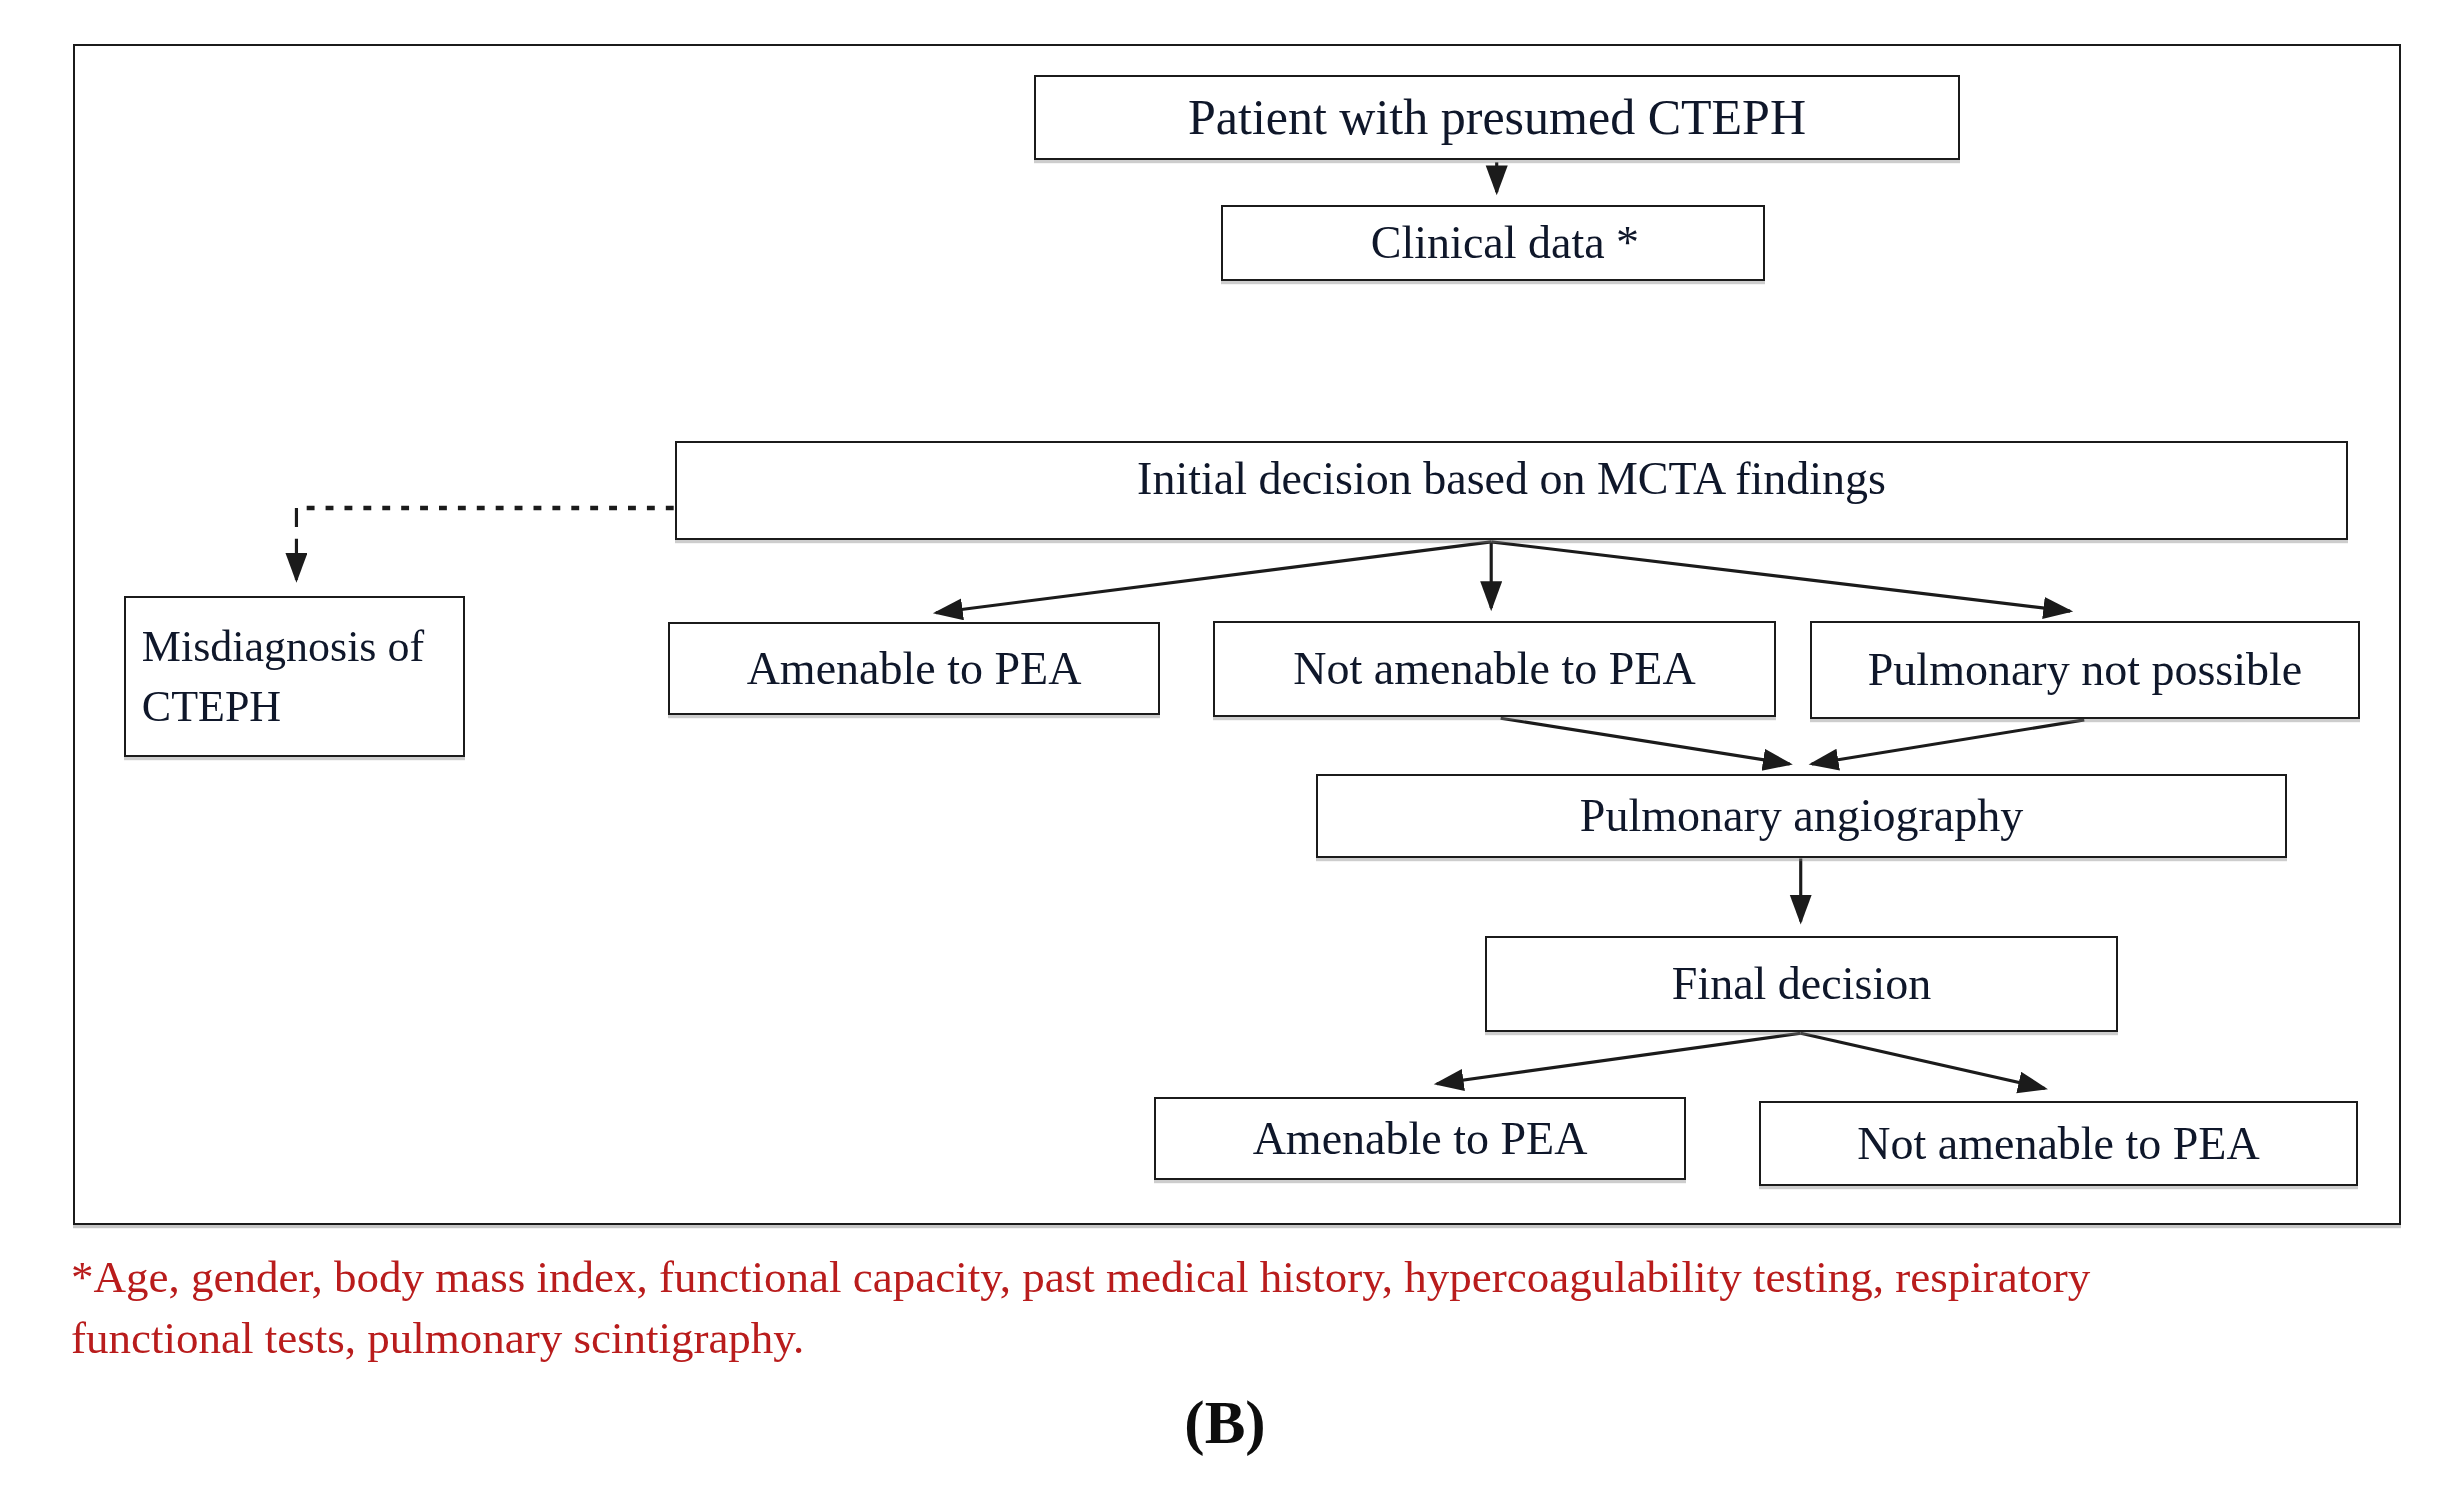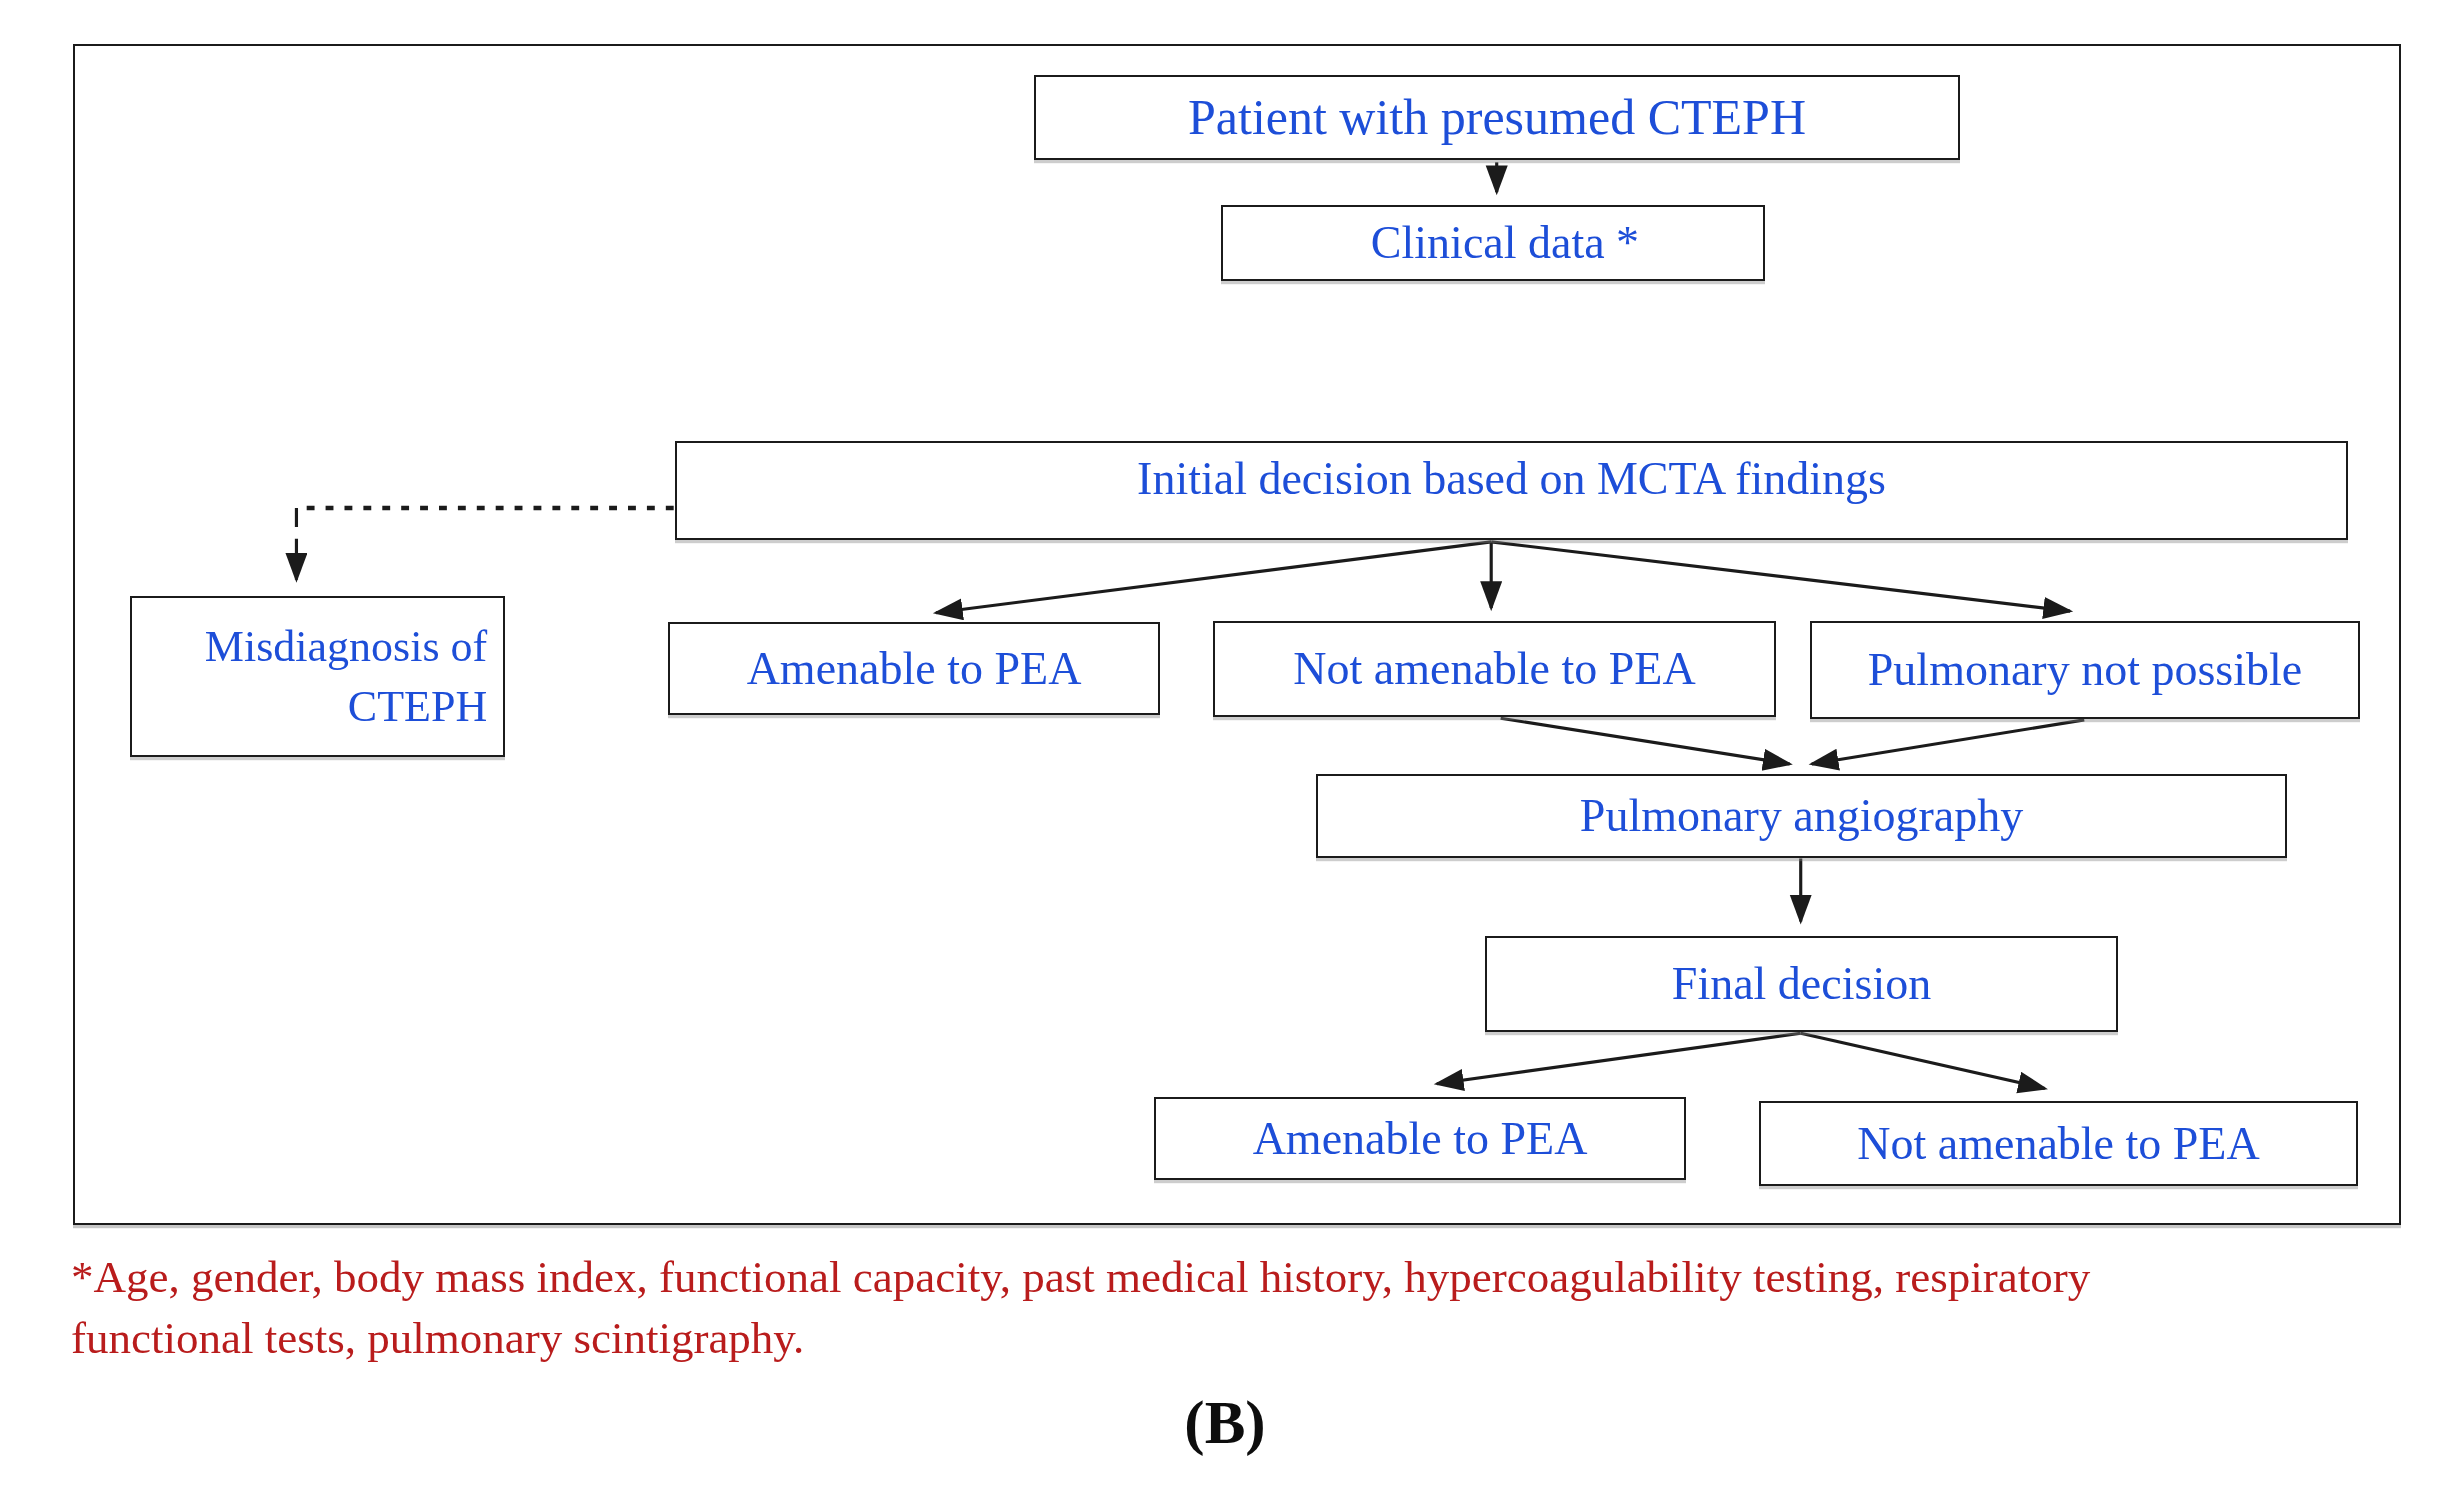--- a/index.html
+++ b/index.html
@@ -34,24 +34,24 @@
     z-index: 1;
   }
   .node {
     position: absolute;
     box-sizing: border-box;
     border: 2.4px solid #1b1b1b;
     background: #ffffff;
     display: flex;
     align-items: center;
     justify-content: center;
-    text-align: right;
+    text-align: left;
     font-size: 46px;
     line-height: 1.25;
-    color: #1d4ed8;
+    color: #0f172a;
     z-index: 2;
     box-shadow: 0 3.2px 0 rgba(130,130,130,0.40);
   }
   .node-patient { font-size: 50px; }
   .node-initial {
     align-items: flex-start;
     padding-top: 7px;
   }
   .node-misdiagnosis {
     font-size: 44px;
@@ -113,21 +113,21 @@
     <line x1="2286" y1="1312" x2="2596" y2="1382" stroke="#1b1b1b" stroke-width="4" marker-end="url(#arw)"></line>
   </svg>
 
   <div class="node node-patient" style="left:1034px; top:75px; width:926px; height:85px;">Patient with presumed CTEPH</div>
 
   <div class="node" style="left:1221px; top:205px; width:544px; height:76px;padding-left:24px;">Clinical data *</div>
 
 
   <div class="node node-initial" style="left:675px; top:441px; width:1673px; height:99px;">Initial decision based on MCTA findings</div>
 
-  <div class="node node-misdiagnosis" style="left:130px; top:596px; width:375px; height:161px;">Misdiagnosis of CTEPH</div>
+  <div class="node node-misdiagnosis" style="left:124px; top:596px; width:341px; height:161px;">Misdiagnosis of CTEPH</div>
 
   <div class="node" style="left:668px; top:622px; width:492px; height:93px;">Amenable to PEA</div>
 
   <div class="node" style="left:1213px; top:621px; width:563px; height:96px;">Not amenable to PEA</div>
 
   <div class="node" style="left:1810px; top:621px; width:550px; height:98px;">Pulmonary not possible</div>
 
   <div class="node" style="left:1316px; top:774px; width:971px; height:84px;">Pulmonary angiography</div>
 
   <div class="node" style="left:1485px; top:936px; width:633px; height:96px;">Final decision</div>

